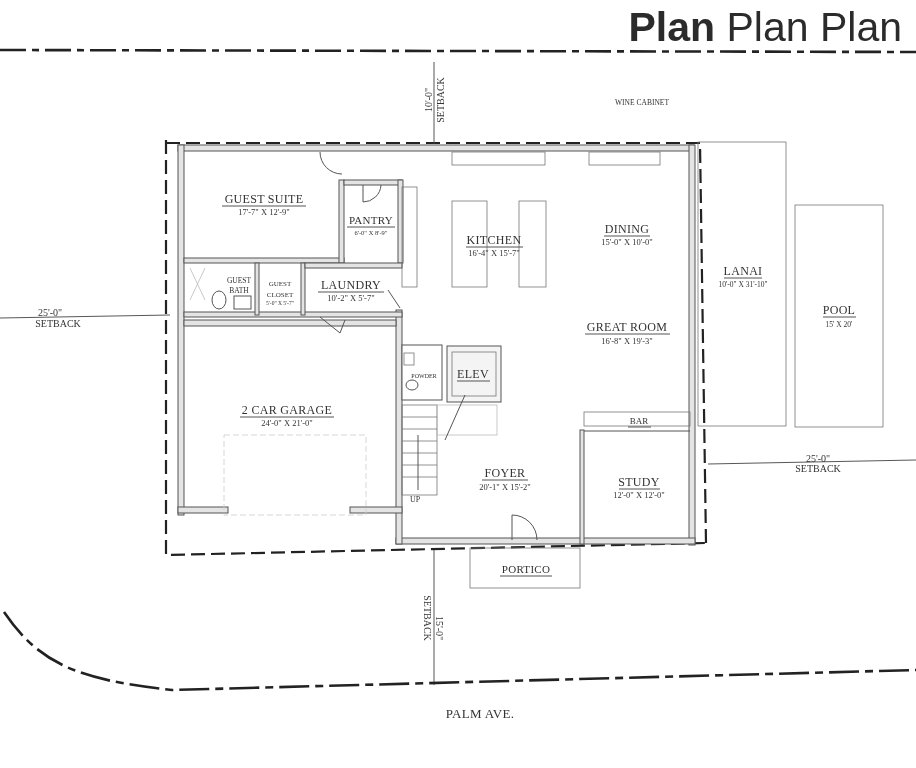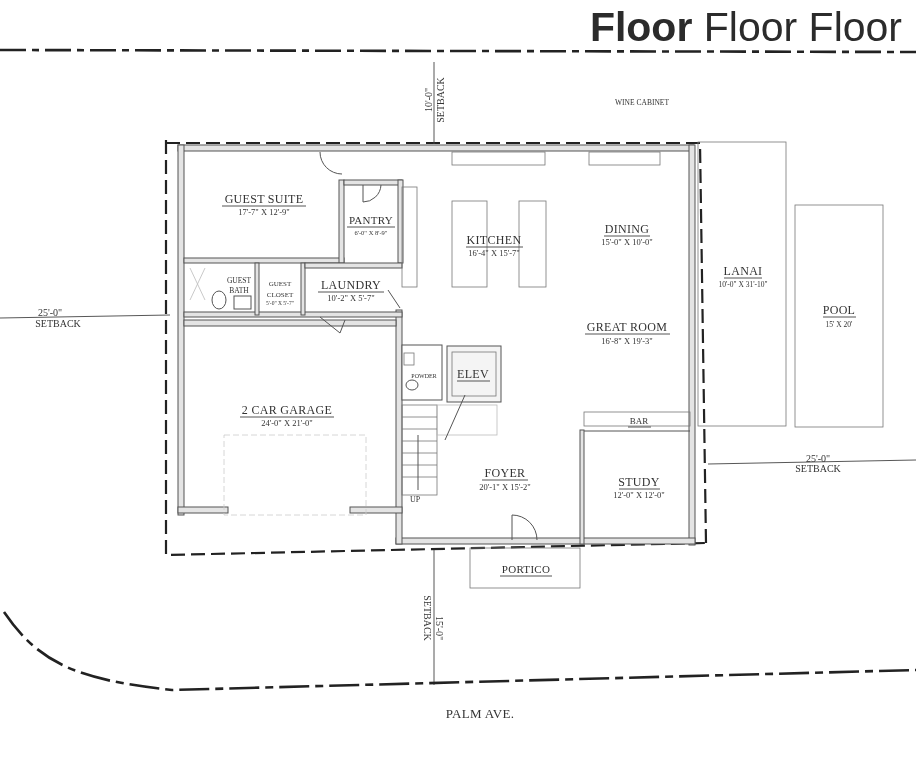--- a/index.html
+++ b/index.html
@@ -20,21 +20,21 @@
   .wall { fill: #e4e4e4; stroke: #555; stroke-width: 1; }
   .line { stroke: #555; stroke-width: 1; fill: none; }
   .thin { stroke: #777; stroke-width: 0.8; fill: none; }
   .prop { stroke: #222; stroke-width: 2.6; fill: none; stroke-dasharray: 26 6 7 6; }
   .setline { stroke: #222; stroke-width: 2.2; fill: none; stroke-dasharray: 14 6; }
   .dimline { stroke: #444; stroke-width: 0.9; fill: none; }
 </style>
 </head>
 <body>
 
-<div class="title"><b>Floor</b> <span class="rest">Floor Floor</span></div>
+<div class="title"><b>Plan</b> <span class="rest">Plan Plan</span></div>
 
 <svg width="916" height="768" viewBox="0 0 916 768">
 
   <line x1="0" y1="50" x2="916" y2="52" class="prop"></line>
 
   <polyline points="166,140 166,555 706,543" class="setline"></polyline>
   <polyline points="166,143 700,143 706,543" class="setline"></polyline>
 
   <rect x="698" y="142" width="88" height="284" class="thin"></rect>
   <rect x="795" y="205" width="88" height="222" class="thin"></rect>

